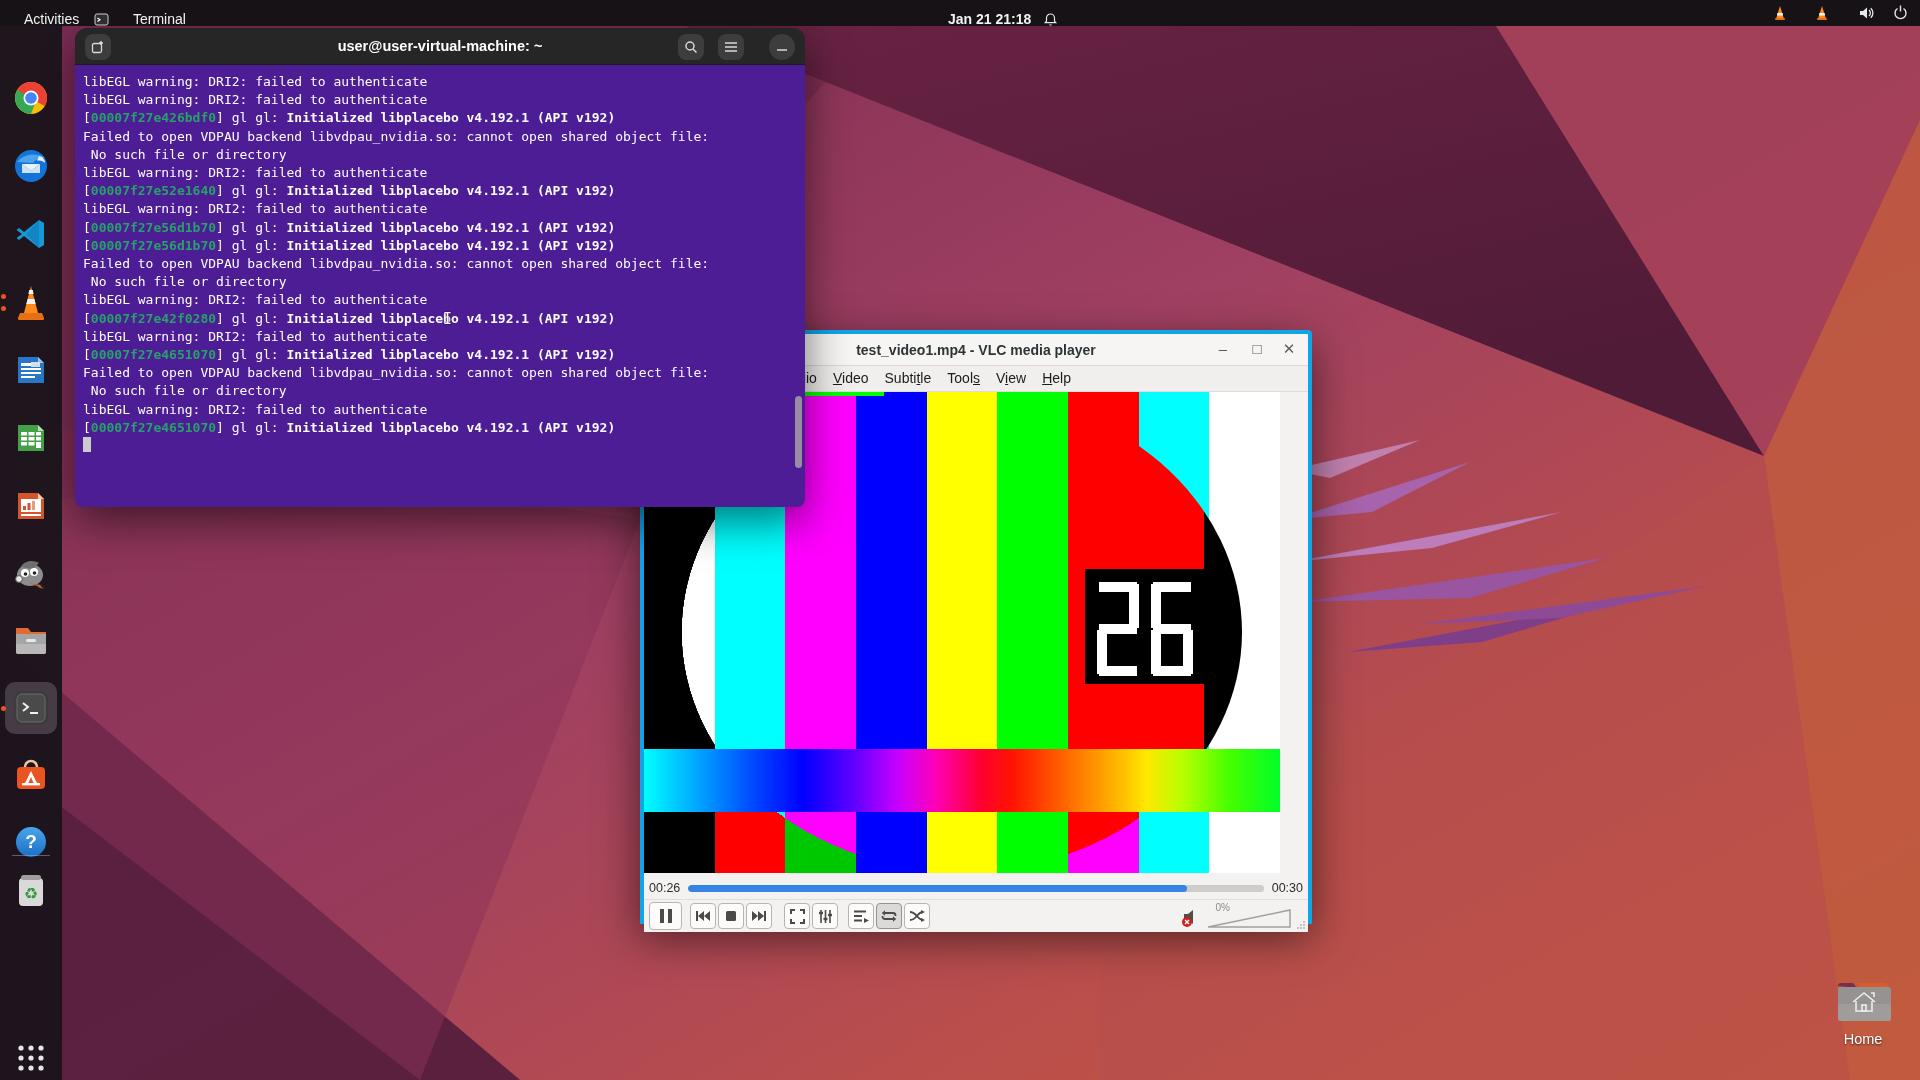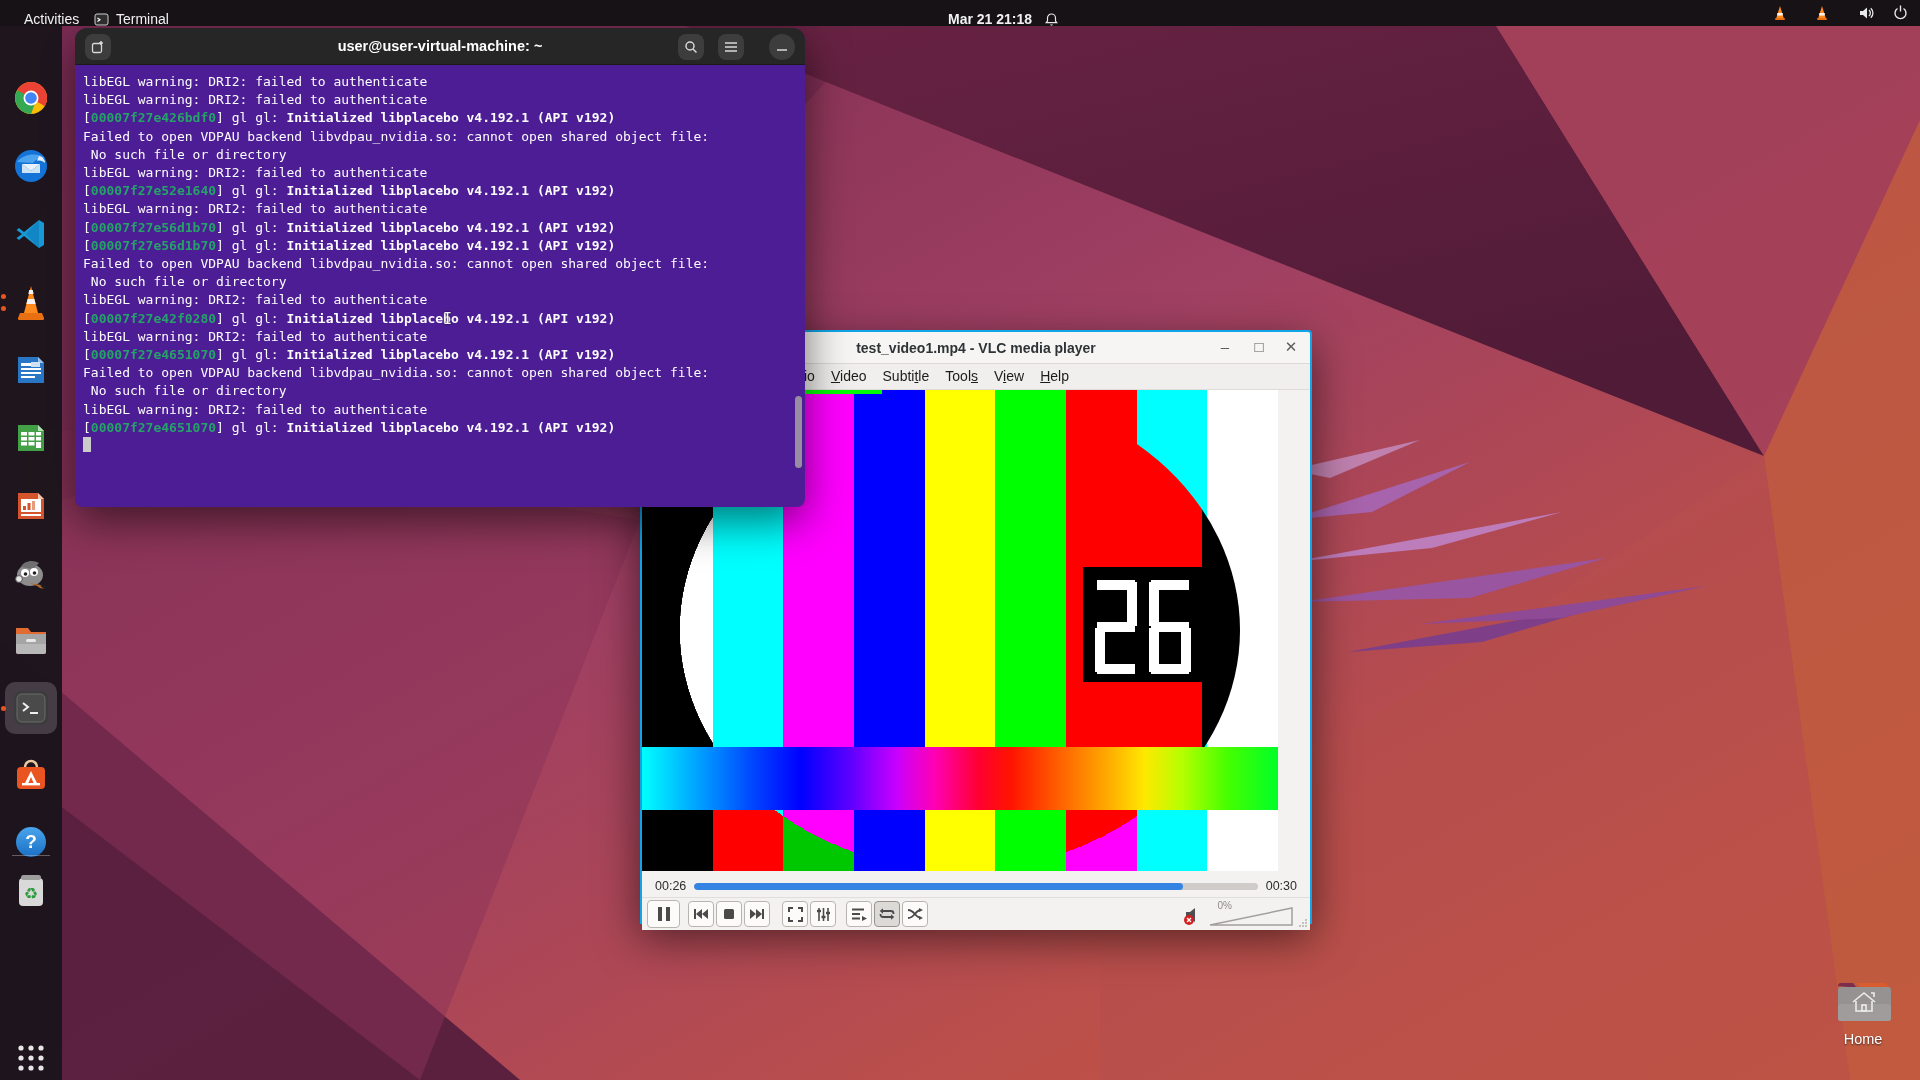--- a/index.html
+++ b/index.html
@@ -7,21 +7,21 @@
   *{box-sizing:border-box;}
 
   
   #wallpaper{position:absolute;inset:0;z-index:0;}
 
   
   #topbar{position:absolute;left:0;top:0;width:1920px;height:26px;background:#161216;
     color:#f2f2f2;font-size:14px;z-index:50;}
   #topbar .tb-item{position:absolute;top:0;height:26px;line-height:26px;white-space:nowrap;margin-top:6px;}
   #activities{left:16px;padding:0 8px;}
-  #appmenu{left:94px;display:flex;align-items:center;gap:7px;}
+  #appmenu{left:94px;display:flex;align-items:center;gap:24px;}
   #clockgrp{left:948px;display:flex;align-items:center;gap:12px;font-weight:bold;}
   .tb-ico{display:inline-block;vertical-align:middle;}
 
   
   #dock{position:absolute;left:0;top:26px;bottom:0;width:62px;background:#1d141dfa;z-index:40;}
   .dock-item{position:absolute;left:5px;width:52px;height:52px;border-radius:10px;
     display:flex;align-items:center;justify-content:center;}
   .dock-item.active{background:#453c45;}
   .run-dot{position:absolute;left:-4px;width:5px;height:5px;border-radius:50%;background:#e95420;}
   #dock-sep{position:absolute;left:12px;width:38px;height:1px;background:#cccccc66;top:829px;}
@@ -47,33 +47,33 @@
   #cursor-block{display:inline-block;width:8px;height:15px;background:#cbcbcb;vertical-align:-2px;}
   #term-scrollbar{position:absolute;right:3px;top:368px;width:7px;height:72px;border-radius:4px;
     background:#a5a0a3;opacity:.85;}
 
   
   #ibeam{position:absolute;left:443px;top:310px;z-index:60;color:#f5f5f5;
     font-family:"DejaVu Sans Mono",monospace;font-size:15px;text-shadow:0 0 2px #000;}
 
   
   #vlc{left:640px;top:330px;width:672px;height:594px;background:#f3f2f1;
-    border:2px solid #0ea5e9;border-radius:4px 4px 0 0;z-index:5;}
+    border:4px solid #0ea5e9;border-radius:4px 4px 0 0;z-index:5;}
   #vlc-titlebar{position:relative;height:32px;background:#f6f5f3;border-bottom:1px solid #dbd8d5;
     border-radius:4px 4px 0 0;}
   #vlc-title{position:absolute;left:0;right:0;top:0;height:32px;line-height:32px;text-align:center;
     font-weight:bold;font-size:14px;color:#2e3436;}
   .vlc-winbtn{position:absolute;top:0;width:30px;height:32px;line-height:30px;text-align:center;
     color:#5c5c5c;font-size:15px;}
   #vlc-menubar{height:26px;background:#f1efed;border-bottom:1px solid #dedbd8;display:flex;
     padding-left:2px;}
   .menu-item{font-size:14px;color:#1c1c1c;line-height:25px;padding:0 8px;white-space:nowrap;}
   .menu-item u{text-decoration:underline;}
   #vlc-video{position:relative;width:636px;height:481px;background:#000;}
-  #vlc-seek{height:22px;display:flex;align-items:center;padding:0 13px;gap:8px;background:#f3f2f1;}
+  #vlc-seek{height:22px;display:flex;align-items:center;padding:0 5px;gap:8px;background:#f3f2f1;}
   .seek-time{font-size:12.5px;color:#2d2d2d;}
   #seek-track{flex:1;height:7px;border-radius:4px;background:#cfccc9;position:relative;overflow:hidden;}
   #seek-fill{position:absolute;left:0;top:0;bottom:0;border-radius:4px;background:#3584e4;}
   #vlc-controls{position:relative;height:33px;background:#f3f2f1;border-top:1px solid #e0dedb;}
   .ctl-btn{position:absolute;top:3px;width:26px;height:26px;background:#fcfbfa;
     border:1px solid #b8b4b0;border-radius:4px;display:flex;align-items:center;justify-content:center;}
   .ctl-btn.big{width:33px;height:28px;top:2px;}
   .ctl-btn.pressed{background:#dcdad7;border-color:#97938f;}
   #vol-label{position:absolute;right:78px;top:2px;font-size:10px;color:#8f8b88;}
   #grip{position:absolute;right:2px;bottom:2px;width:10px;height:10px;}
@@ -120,21 +120,21 @@
 <div id="topbar">
   <div id="activities" class="tb-item">Activities</div>
   <div id="appmenu" class="tb-item">
     <svg class="tb-ico" width="15" height="13">
       <rect x="1" y="1" width="13" height="11" rx="2" fill="#2e2e2e" stroke="#cfcfcf"></rect>
       <path d="M3.5 5 l2.5 1.8 -2.5 1.8" stroke="#fff" fill="none" stroke-width="1.2"></path>
     </svg>
     <span>Terminal</span>
   </div>
   <div id="clockgrp" class="tb-item">
-    <span>Mar 21 21:18</span>
+    <span>Jan 21 21:18</span>
     <svg class="tb-ico" width="15" height="15" viewBox="0 0 15 15">
       <path d="M7.5 2 a4 4 0 0 1 4 4 v3 l1.3 1.7 h-10.6 L3.5 9 v-3 a4 4 0 0 1 4-4z" fill="none" stroke="#e8e8e8" stroke-width="1.2"></path>
       <path d="M6 12.6 a1.6 1.6 0 0 0 3 0" fill="#e8e8e8"></path>
     </svg>
   </div>
   <svg class="tb-ico" style="position:absolute;left:1772px;top:5px" width="16" height="16" viewBox="0 0 16 16">
     <polygon points="8,1 12,14 4,14" fill="#ff8a1e"></polygon>
       <rect x="5.2" y="8" width="5.6" height="2.6" fill="#fff" opacity=".9"></rect>
     <rect x="3" y="13" width="10" height="2" rx="1" fill="#e86f12"></rect>
   </svg>

